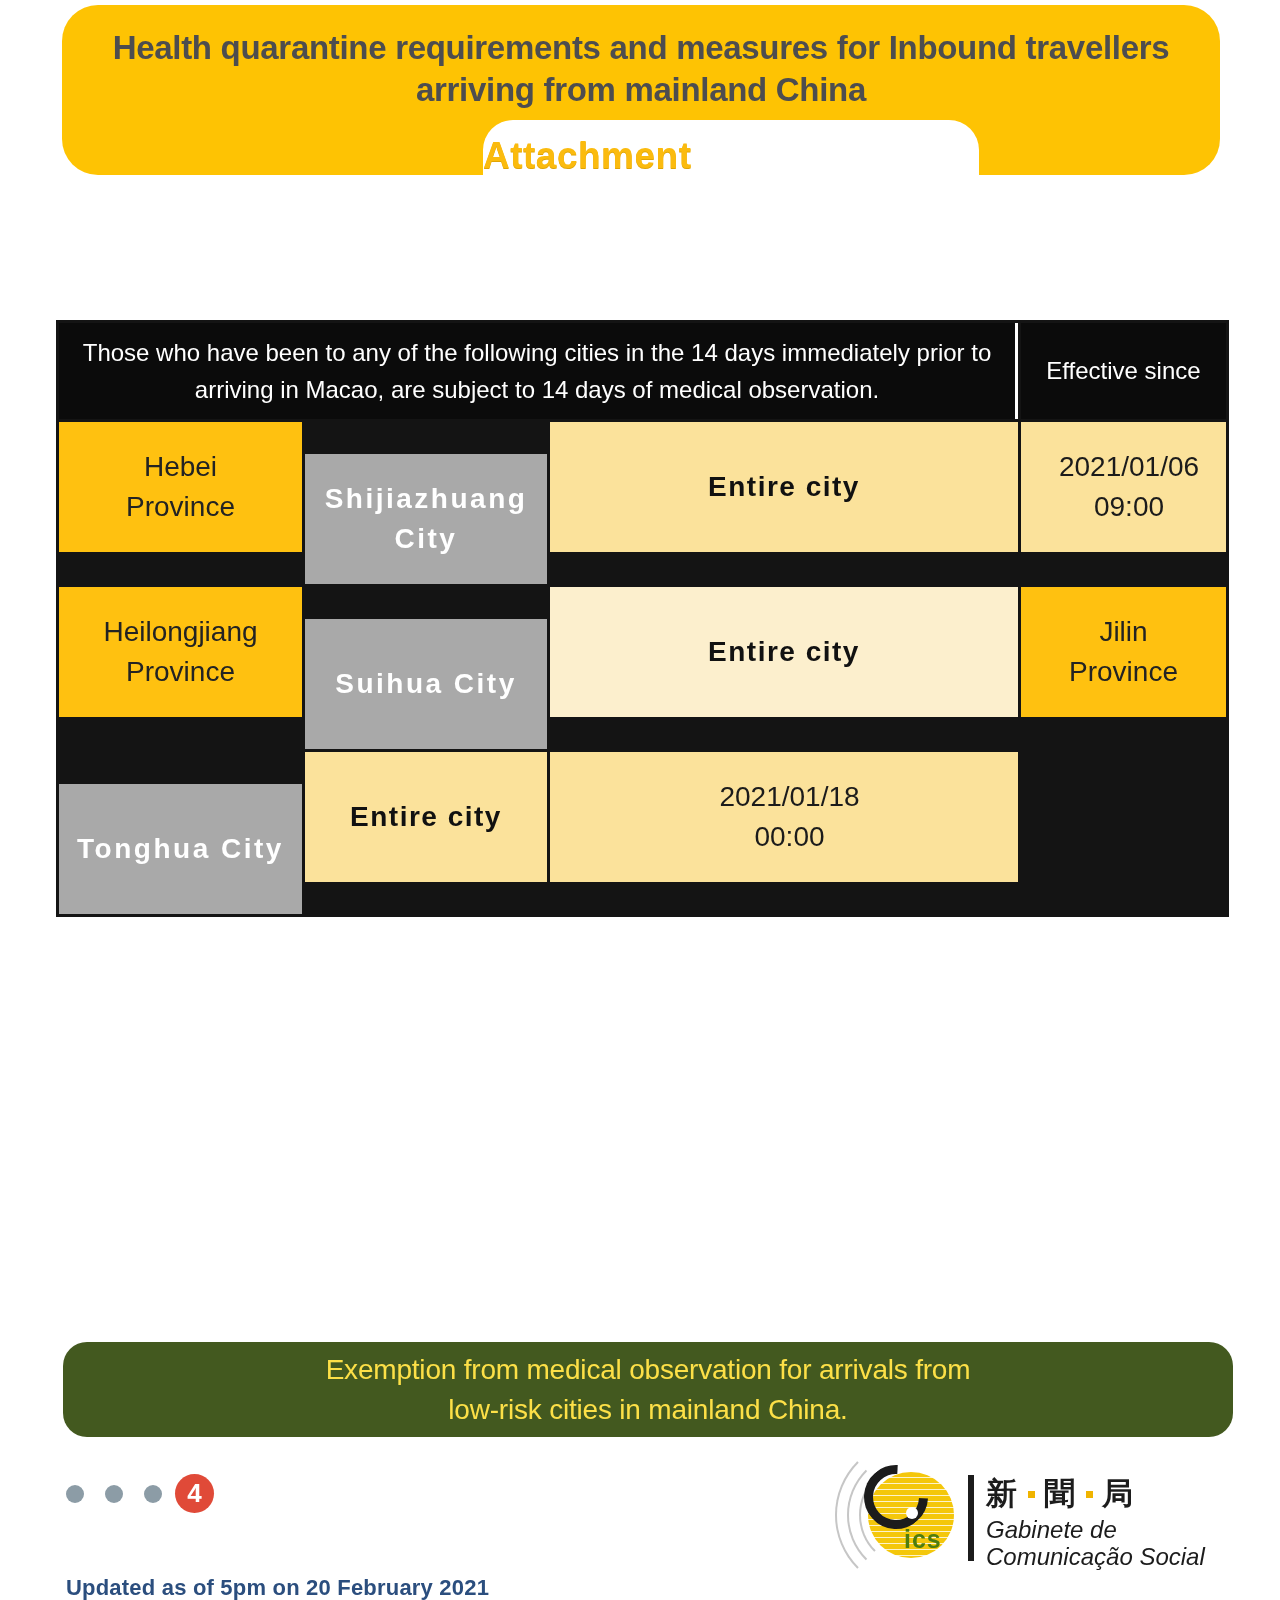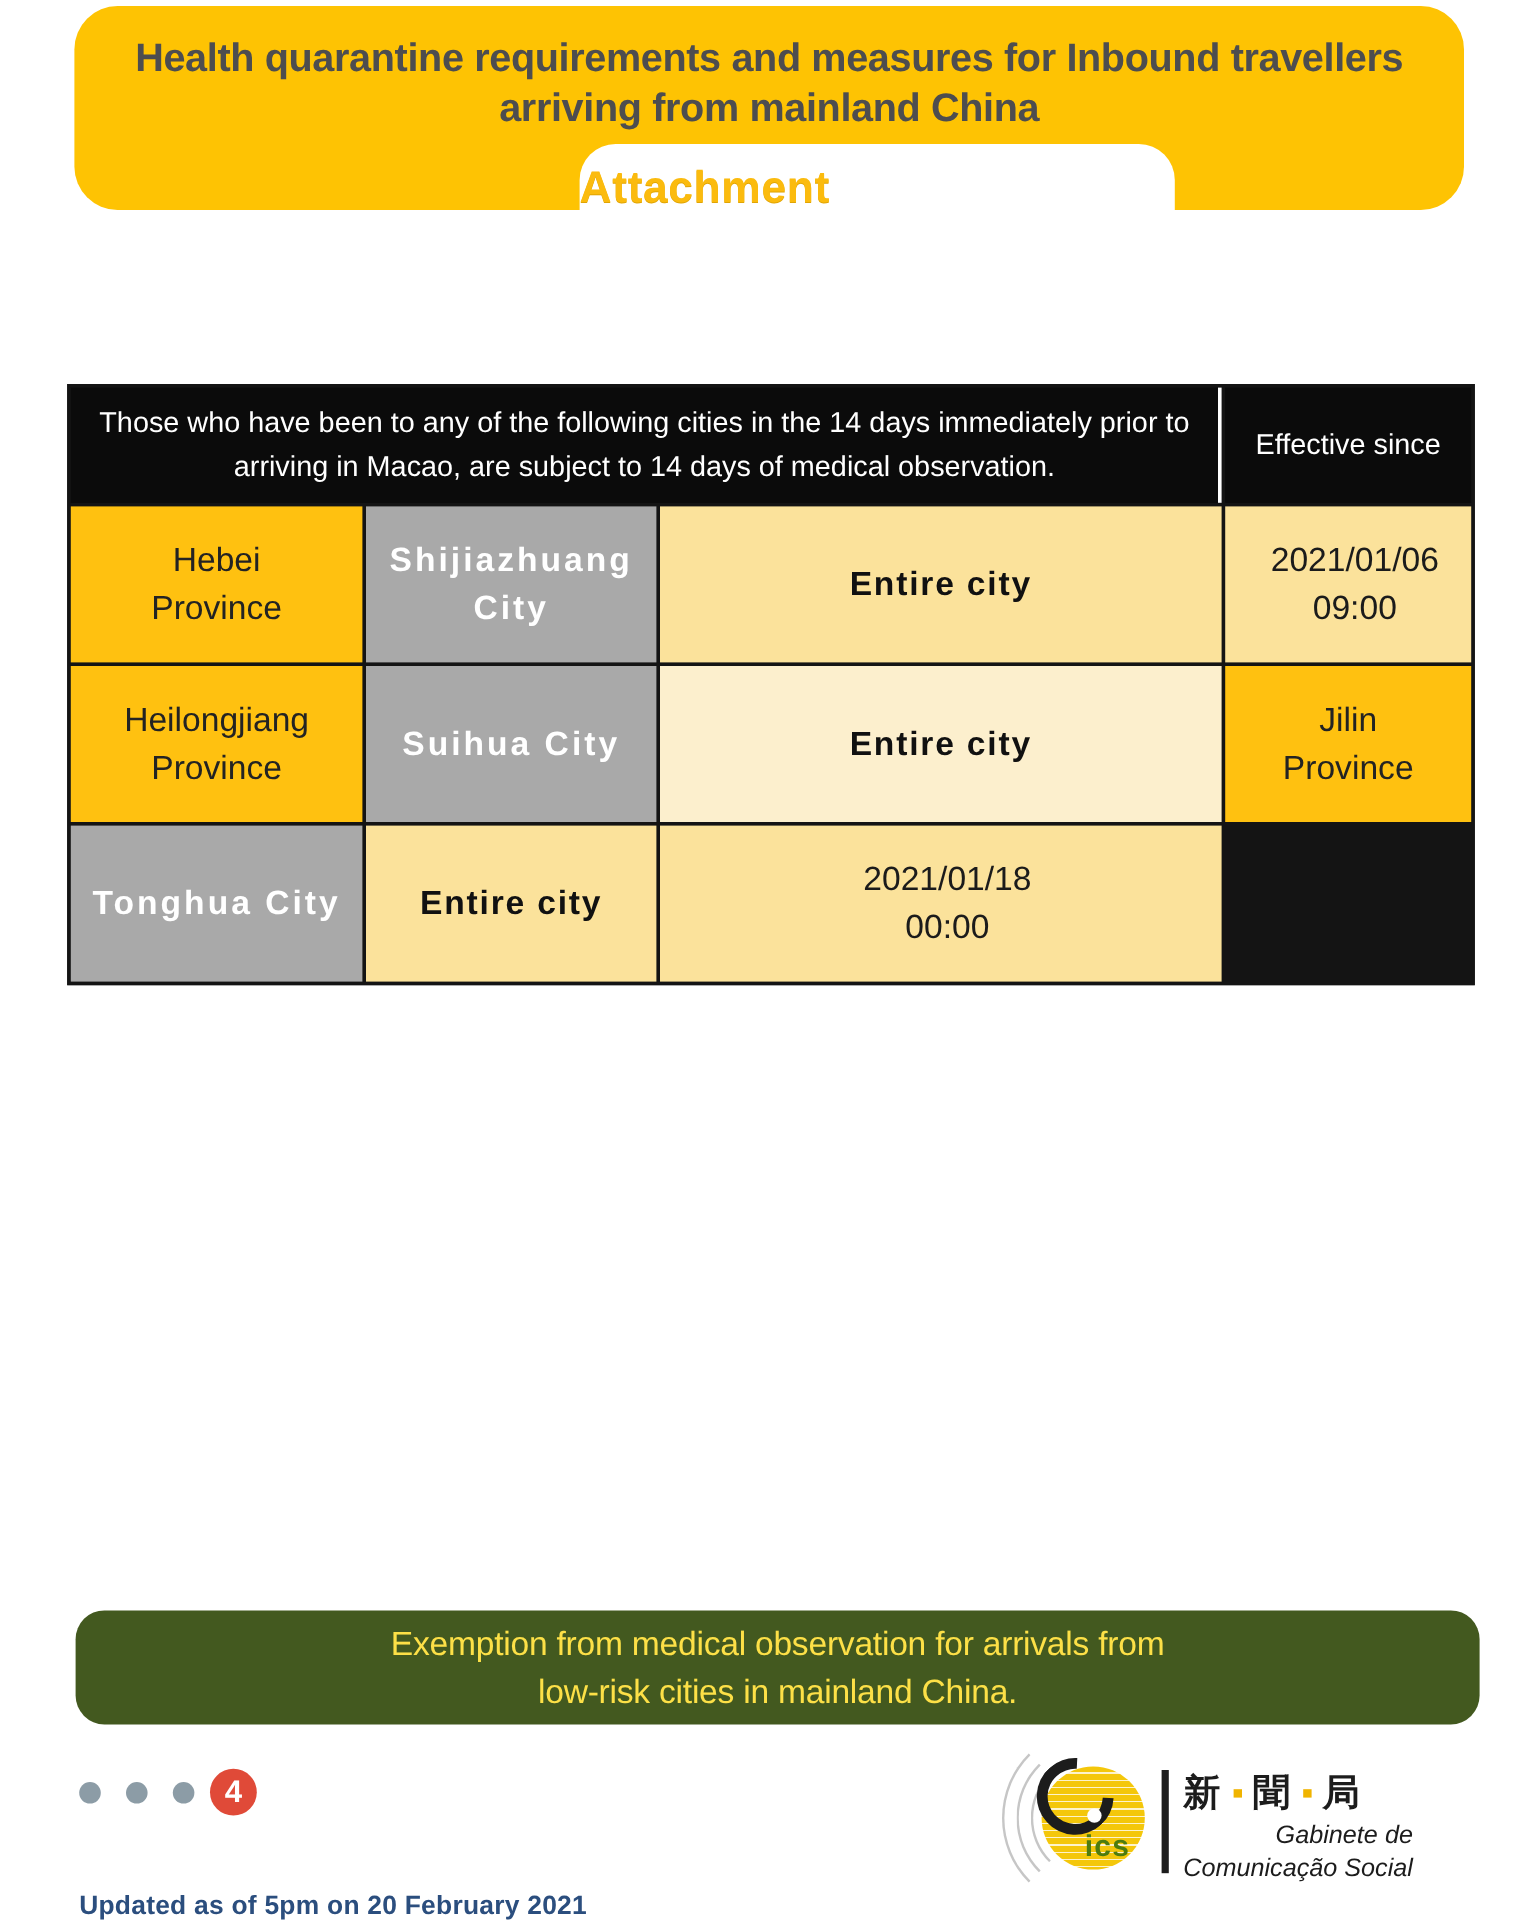--- a/index.html
+++ b/index.html
@@ -24,21 +24,21 @@
             background:#141414; border:3px solid #141414; }
   .th { background:#0b0b0b; color:#ffffff; display:flex; align-items:center;
         justify-content:center; text-align:center; min-height:96px; }
   .th-desc { grid-column:1 / 4; font-size:24px; line-height:37px; padding:0 14px;
         border-right:3px solid #ffffff; }
   .th-eff { font-size:24px; }
   .cell { display:flex; align-items:center; justify-content:center; text-align:center;
         height:130px; white-space:pre-line; }
   .c-prov  { background:#FFC110; color:#232323; font-size:28px; line-height:40px; }
   .c-city  { background:#A9A9A9; color:#ffffff; font-size:28px; font-weight:bold;
-             letter-spacing:2.5px; line-height:40px; }
+             letter-spacing:2.5px; line-height:40px;margin-top:32px; }
   .c-scope { color:#111111; font-size:28px; font-weight:bold; letter-spacing:1.5px; }
   .c-date  { color:#1b1b1b; font-size:28px; line-height:40px;padding-left:11px; }
   .row-a { background:#FBE29B; }
   .row-b { background:#FCEFCD; }
 
   
   .green-banner { position:absolute; left:63px; top:1342px; width:1170px; height:95px;
         background:#43591F; border-radius:24px; display:flex; align-items:center;
         justify-content:center; }
   .green-text { color:#fde047; font-size:28px; line-height:40px; text-align:center;
@@ -66,21 +66,21 @@
         border:9px solid #1c1c1c; border-right-color:transparent; transform:rotate(-42deg); }
   .gcs-centerdot { position:absolute; left:88px; top:60px; width:12px; height:12px;
         border-radius:50%; background:#ffffff; }
   .gcs-acronym { position:absolute; left:86px; top:78px; font-size:25px; font-weight:bold;
         color:#4d7c0f; letter-spacing:1px; }
   .gcs-bar { position:absolute; left:150px; top:28px; width:6px; height:86px; background:#1c1c1c; }
   .gcs-text { position:absolute; left:168px; top:26px; }
   .gcs-cn { font-size:31px; font-weight:bold; color:#1c1c1c; letter-spacing:2px;
         display:flex; align-items:center; }
   .cn-dot { width:7px; height:7px; background:#F0B400; display:inline-block; margin:0 9px; }
-  .gcs-pt { font-size:21px; font-style:italic; color:#1c1c1c; line-height:24px; margin-top:3px;text-align:right; }
+  .gcs-pt { font-size:24px; font-style:italic; color:#1c1c1c; line-height:24px; margin-top:3px; }
 </style>
 </head>
 <body>
 
 <div class="page">
 
   <div class="banner">
     <div class="banner-title">Health quarantine requirements and measures for Inbound travellers
 arriving from mainland China</div>
     <div class="attach-tab">

